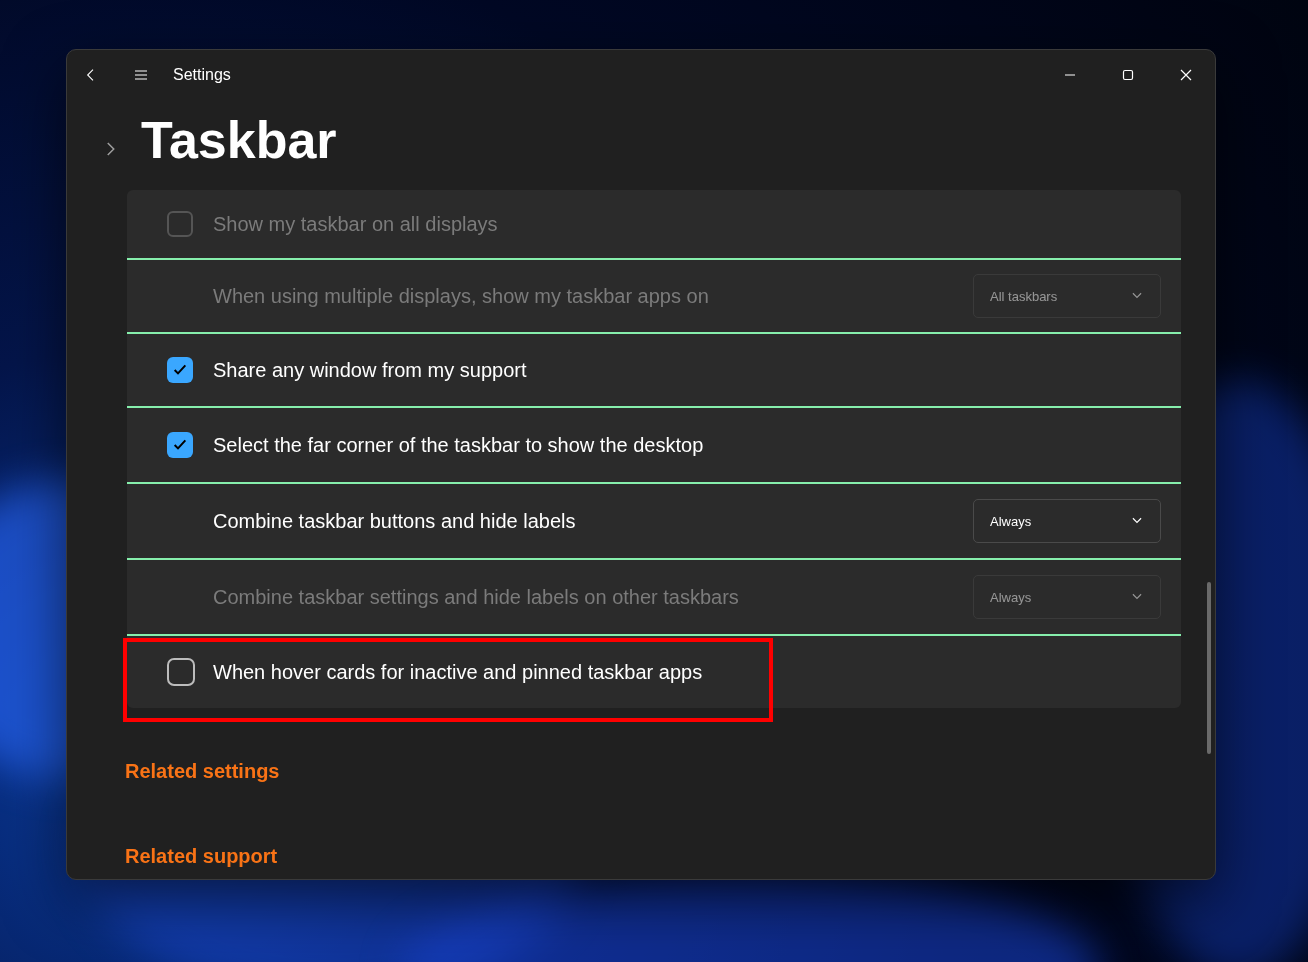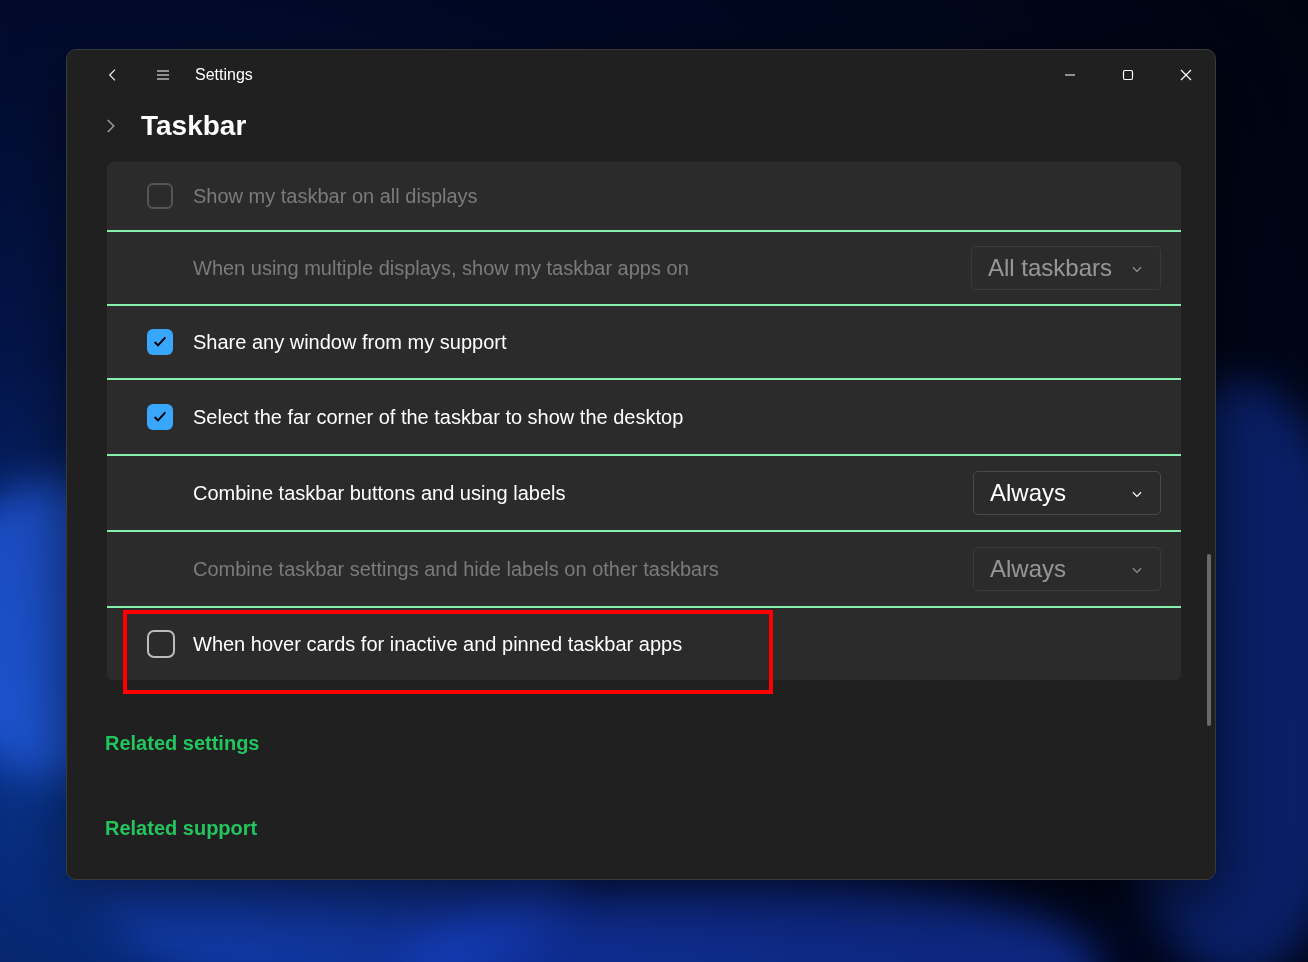--- a/index.html
+++ b/index.html
@@ -25,42 +25,42 @@
   border-radius: 10px;
   box-shadow: 0 20px 60px rgba(0,0,0,.6);
   overflow: hidden;
   color: #ffffff;
 }
 
 .titlebar {
   height: 50px;
   display: flex;
   align-items: center;
-  padding-left: 24px;
+  padding-left: 2px;
   position: relative;
 }
 .tb-btn { width: 44px; height: 40px; display:flex; align-items:center; justify-content:center; color:#fff; }
 .tb-back svg, .tb-ham svg { width:16px; height:16px; stroke:#fff; }
 .app-title { font-size: 16px; margin-left: 10px; font-weight: 400; }
 .win-controls { position:absolute; right:0; top:0; height:50px; display:flex; }
 .win-controls .wc { width:58px; height:50px; display:flex; align-items:center; justify-content:center; }
 .win-controls svg { stroke:#fff; }
 
 .breadcrumb {
   padding: 10px 0 20px 34px;
   display: flex;
   align-items: baseline;
   gap: 22px;
 }
 .bc-parent { font-size: 40px; font-weight: 600; color: #9c9c9c; }
 .bc-sep { color:#9c9c9c; font-size: 26px; }
-.bc-current { font-size: 28px; font-weight: 600; color: #ffffff; }
+.bc-current { font-size: 52px; font-weight: 600; color: #ffffff; }
 
 .content {
-  padding: 0 34px 0 40px;
+  padding: 0 34px 0 60px;
   position: relative;
   height: calc(100% - 150px);
 }
 
 .card-list {
   background: transparent;
   border-radius: 6px;
   overflow: visible;
 }
 
@@ -93,37 +93,37 @@
 .checkbox.checked svg { stroke:#000; width:16px; height:16px; }
 .checkbox.big { width:28px; height:28px; border:2px solid #bcbcbc; border-radius:7px; }
 
 .dropdown {
   min-width: 188px;
   height: 44px;
   border: 1px solid #4a4a4a;
   border-radius: 5px;
   display:flex; align-items:center;
   padding: 0 16px;
-  font-size: 24px;
+  font-size: 13px;
   justify-content: space-between;
   color:#fff;
 }
 .dropdown .chev { margin-left: 18px; }
 .dropdown .chev svg { stroke:#fff; width:14px; height:14px; }
 
 .highlight-box {
   position:absolute;
   border: 4px solid #ff0000;
   pointer-events: none;
 }
 
 .section-head {
   font-size: 20px;
   font-weight: 600;
-  color:#22c55e;
+  color:#f97316;
   margin-top: 52px;
   margin-left: -2px;
 }
 .section-head + .section-head { margin-top: 62px; }
 
 .scrollthumb {
   position:absolute;
   right: 4px;
   top: 392px;
   width: 4px;
@@ -214,21 +214,21 @@
       <div class="row" style="min-height:76px;justify-content:flex-end;">
         <div class="checkbox checked">
           <svg viewBox="0 0 24 24" fill="none" stroke-width="3">
               <path d="M4 12l5 5 11-12"></path>
             </svg>
         </div>
         <div class="label">Select the far corner of the taskbar to show the desktop</div>
       </div>
 
       <div class="row" style="min-height:76px;">
-        <div class="label">Combine taskbar buttons and using labels</div>
+        <div class="label">Combine taskbar buttons and hide labels</div>
         <div class="dropdown">
           <span>Always</span>
           <span class="chev"><svg viewBox="0 0 24 24" fill="none" stroke-width="2">
                 <path d="M5 9l7 7 7-7"></path>
               </svg></span>
         </div>
       </div>
 
       <div class="row dim" style="min-height:76px;">
         <div class="label">Combine taskbar settings and hide labels on other taskbars</div>

